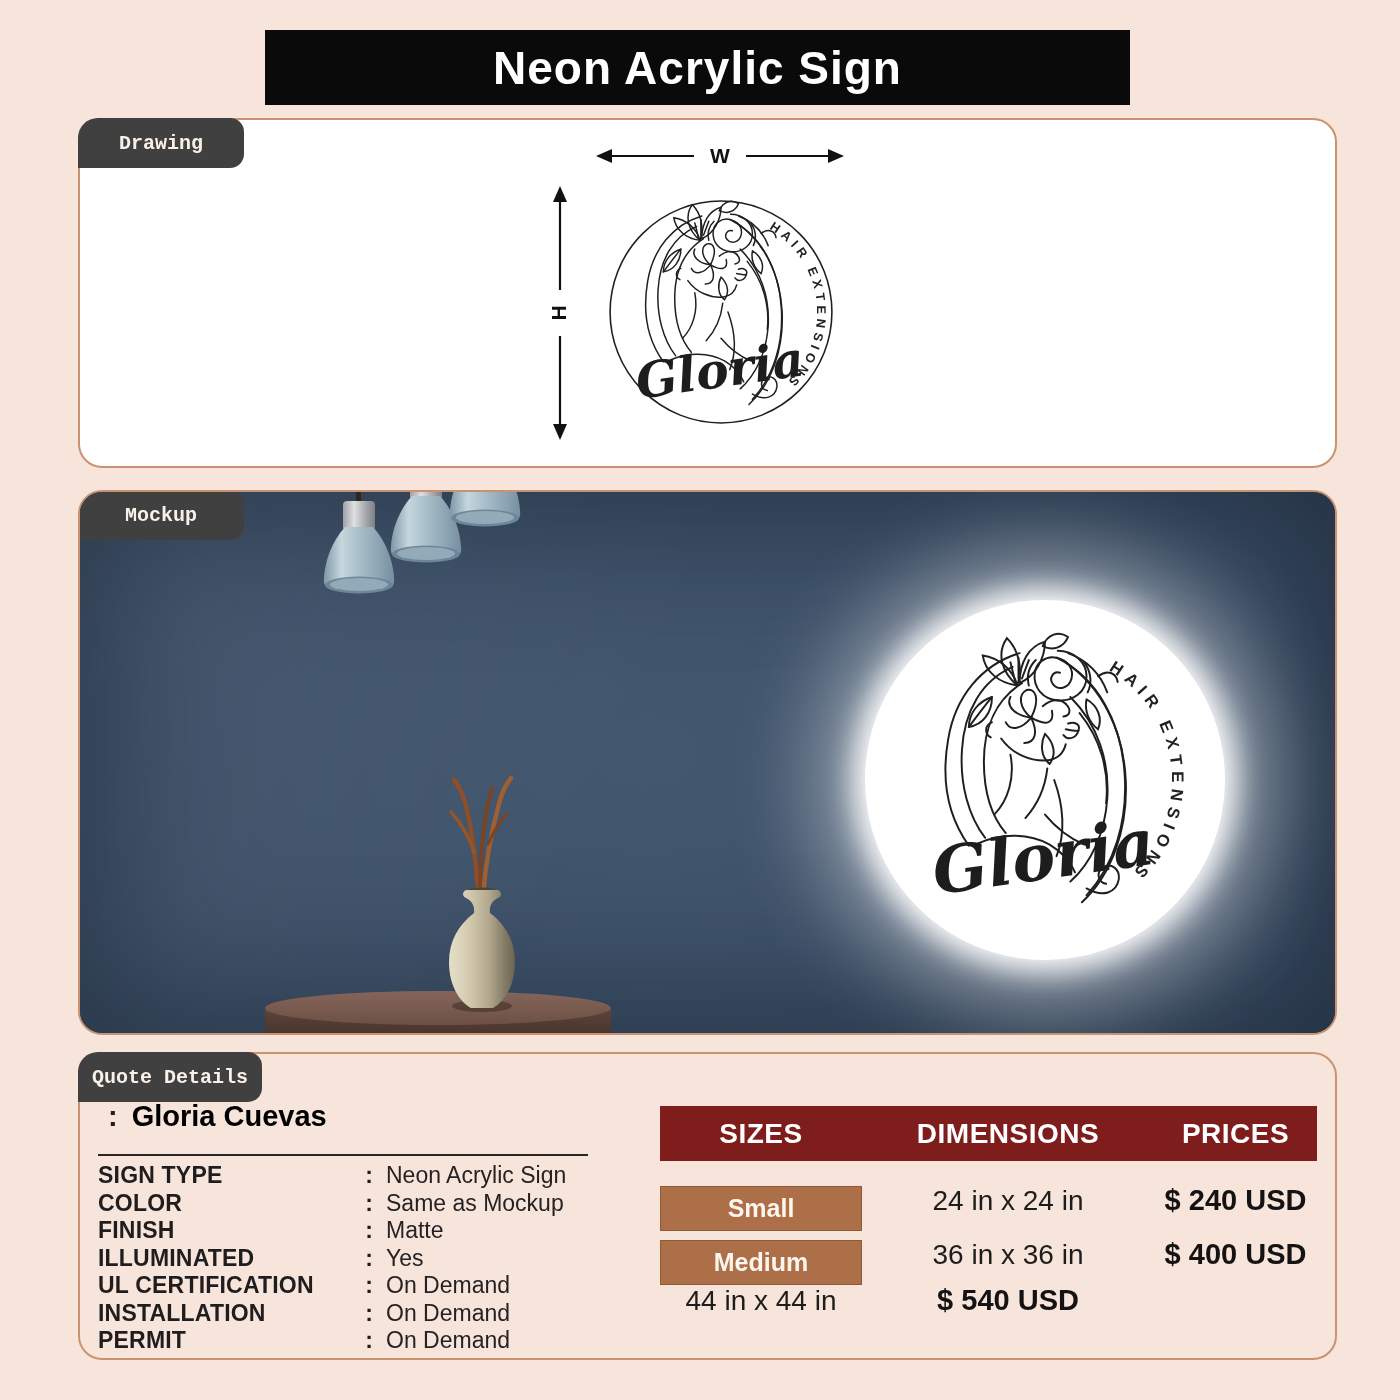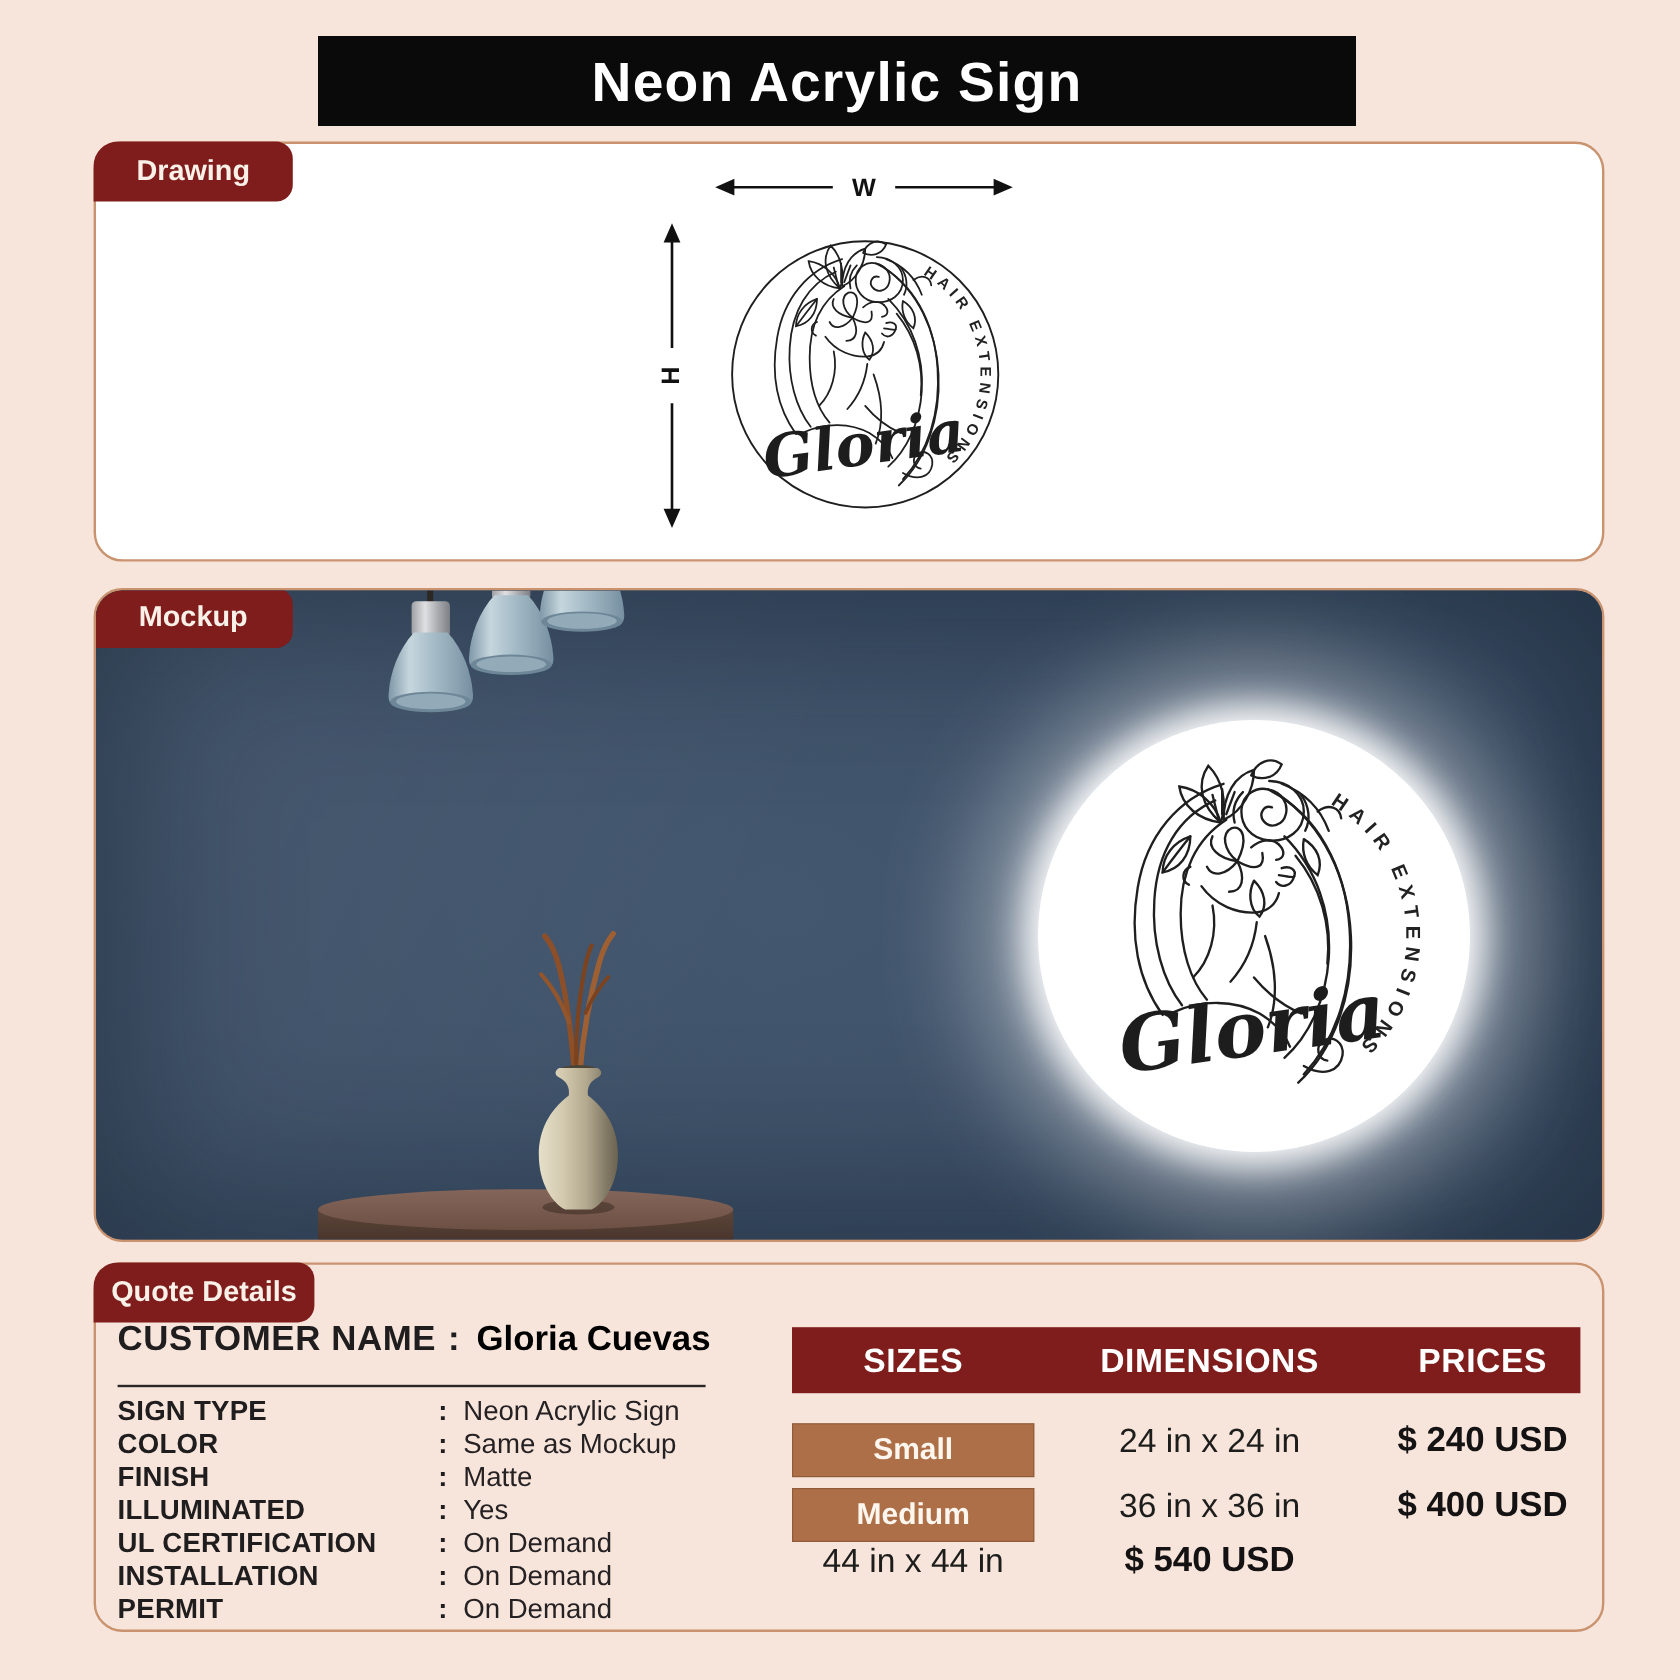--- a/index.html
+++ b/index.html
@@ -11,23 +11,23 @@
   }
   
   .title-bar{
     position:absolute;left:265px;top:30px;width:865px;height:75px;
     background:#0a0a0a;display:flex;align-items:center;justify-content:center;
   }
   .title-bar span{color:#ffffff;font-size:46px;font-weight:bold;letter-spacing:1px;}
   
   .panel{position:absolute;left:78px;width:1259px;border:2px solid #c9936f;border-radius:24px;box-sizing:border-box;}
   .tab{
-    position:absolute;left:-2px;top:-2px;height:50px;background:#7f1d1d;
+    position:absolute;left:-2px;top:-2px;height:50px;background:#404040;
     border-radius:20px 14px 14px 0;display:flex;align-items:center;justify-content:center;
-    color:#f9f1e8;font-weight:bold;font-size:24px;z-index:5;
+    color:#f9f1e8;font-weight:bold;font-size:20px;z-index:5;font-family:Liberation Mono, monospace;
   }
   .drawing-panel{top:118px;height:350px;background:#ffffff;}
   .drawing-panel .tab{width:166px;}
   .mockup-panel{
     top:490px;height:545px;overflow:hidden;background:#3c4f66;
   }
   .mockup-panel .tab{width:166px;}
   .quote-panel{top:1052px;height:308px;background:#f7e5dc;}
   .quote-panel .tab{width:184px;}
   .wall{
@@ -251,21 +251,20 @@
     <span>Mockup</span>
   </div>
 </div>
 
 <div class="panel quote-panel">
   <div class="tab">
     <span>Quote Details</span>
   </div>
 
   <div class="customer-row">
-    <span class="lbl">CUSTOMER NAME</span>
     <span class="sep">:</span>
     <span class="val">Gloria Cuevas</span>
   </div>
   <div class="underline"></div>
 
   <div class="specs">
     <div class="s-lbl">SIGN TYPE</div>
     <div class="s-sep">:</div>
     <div class="s-val">Neon Acrylic Sign</div>
 

